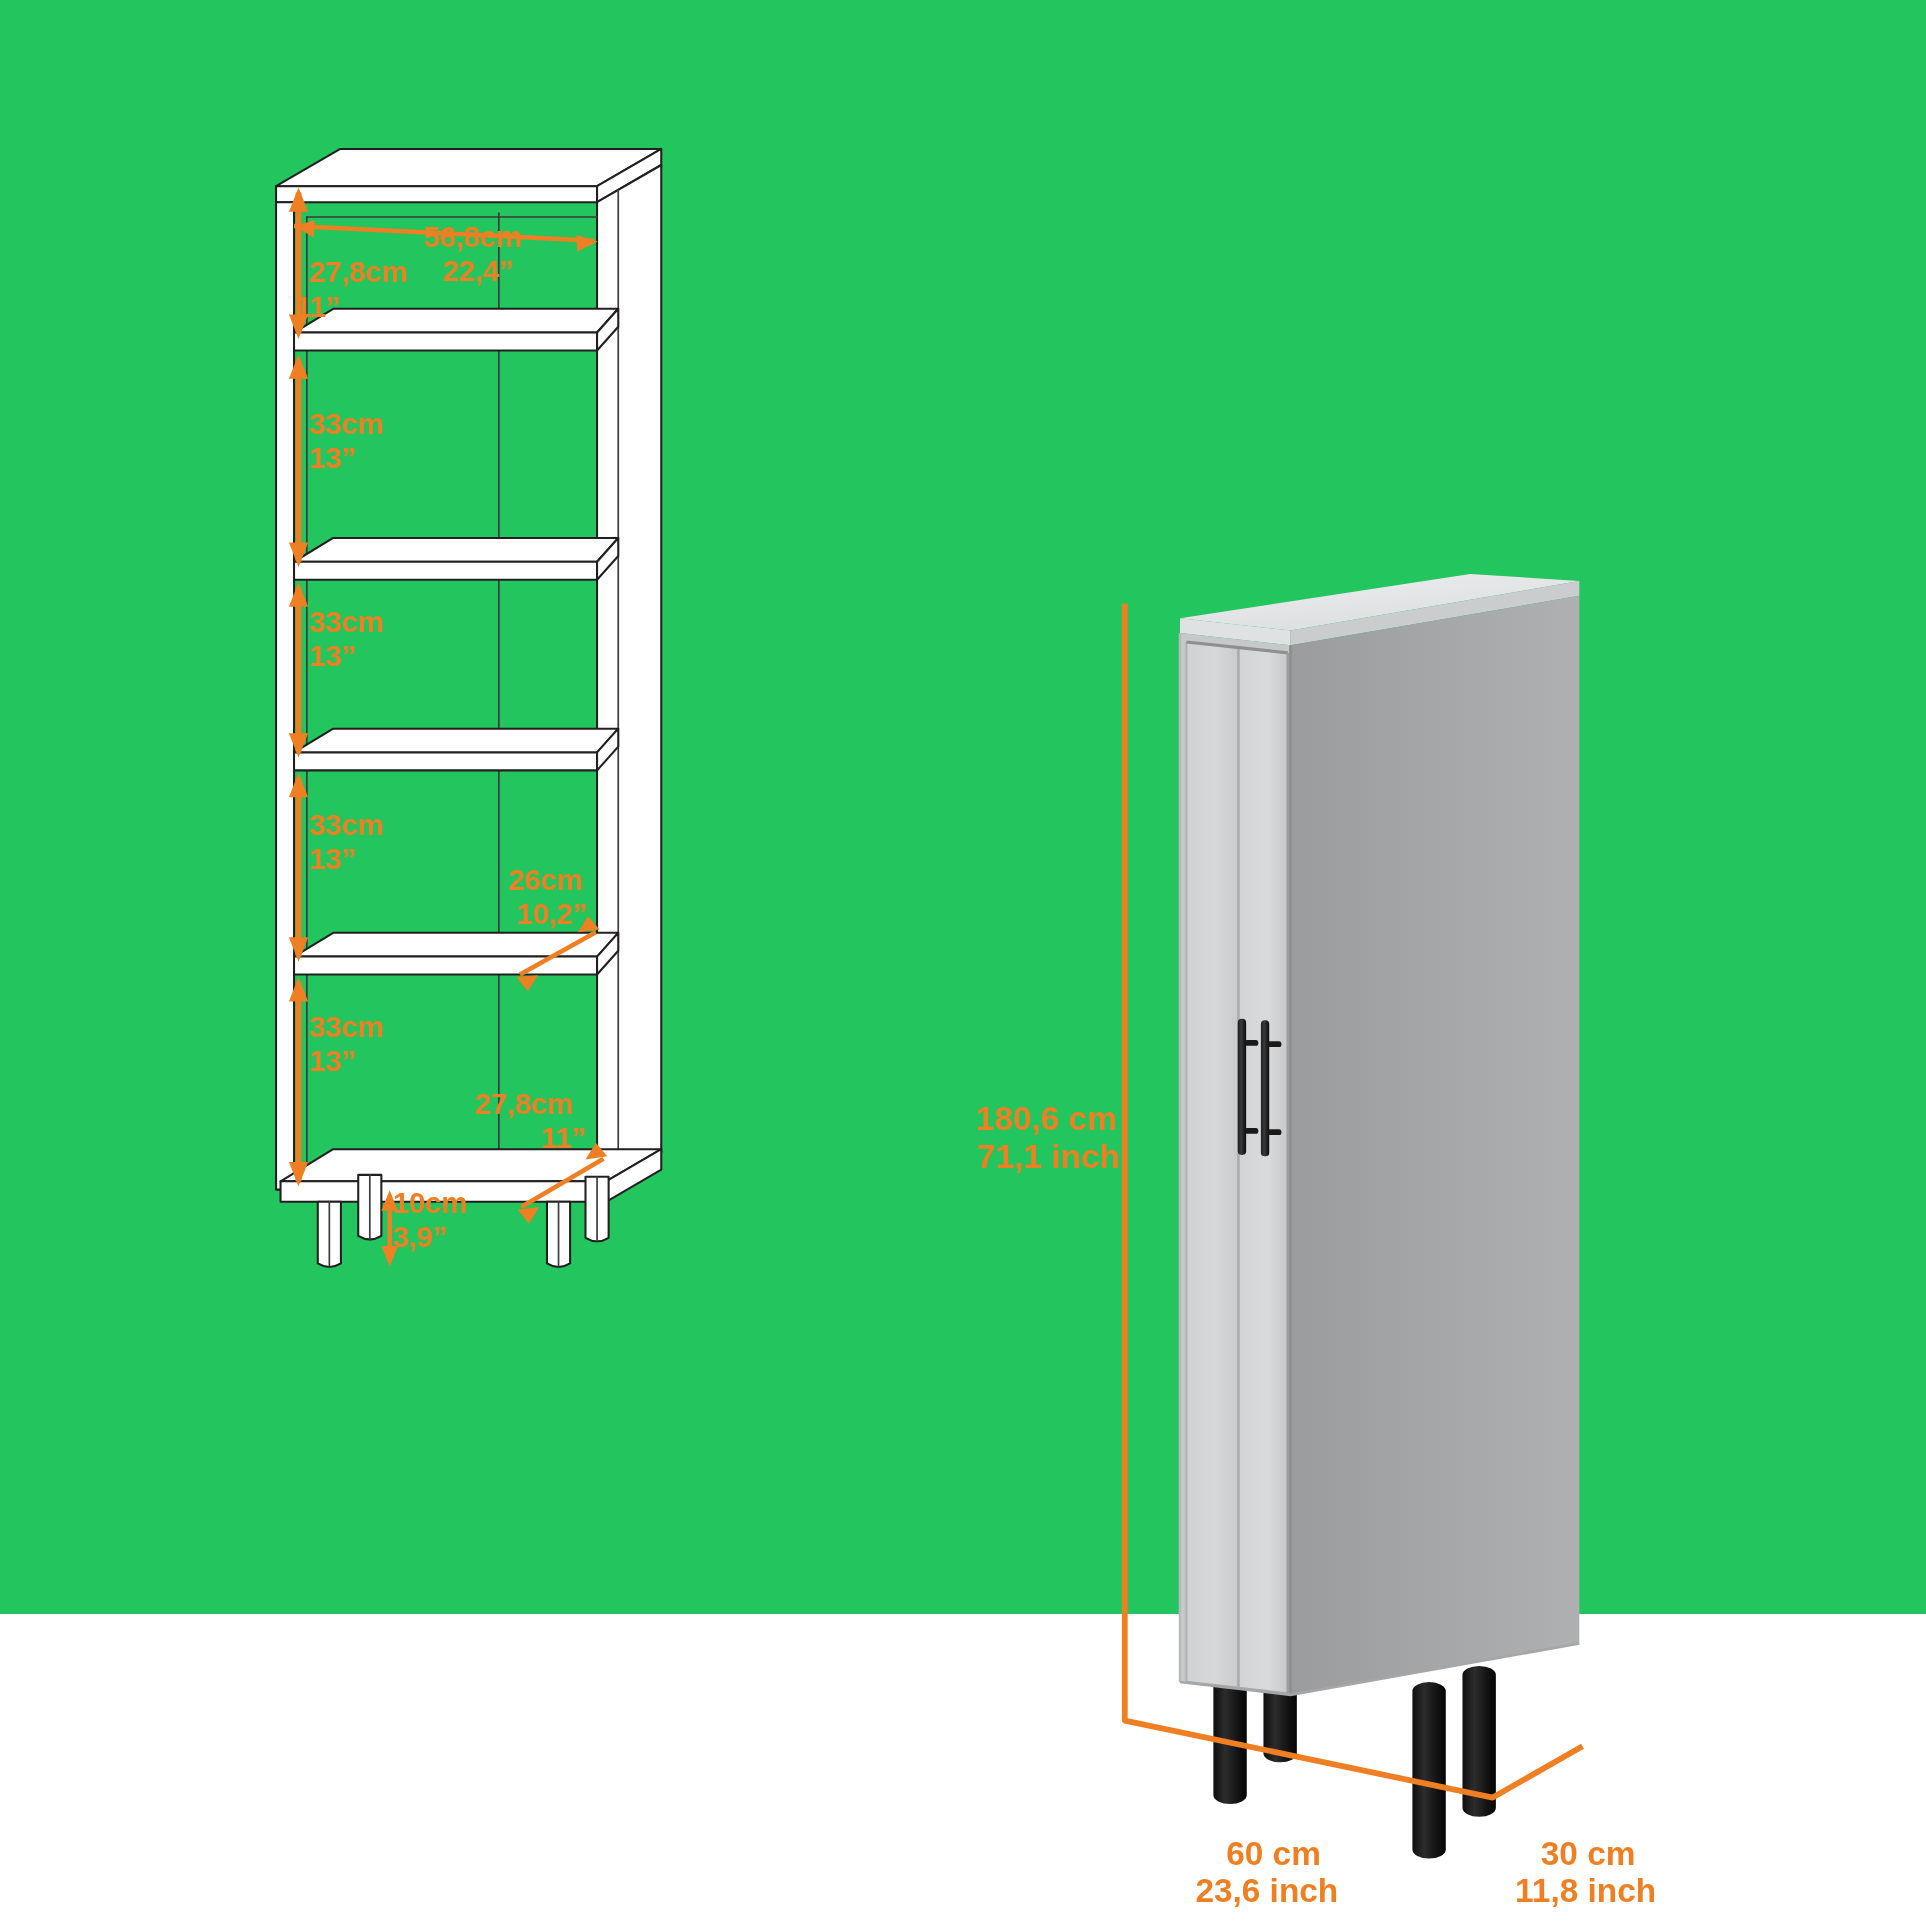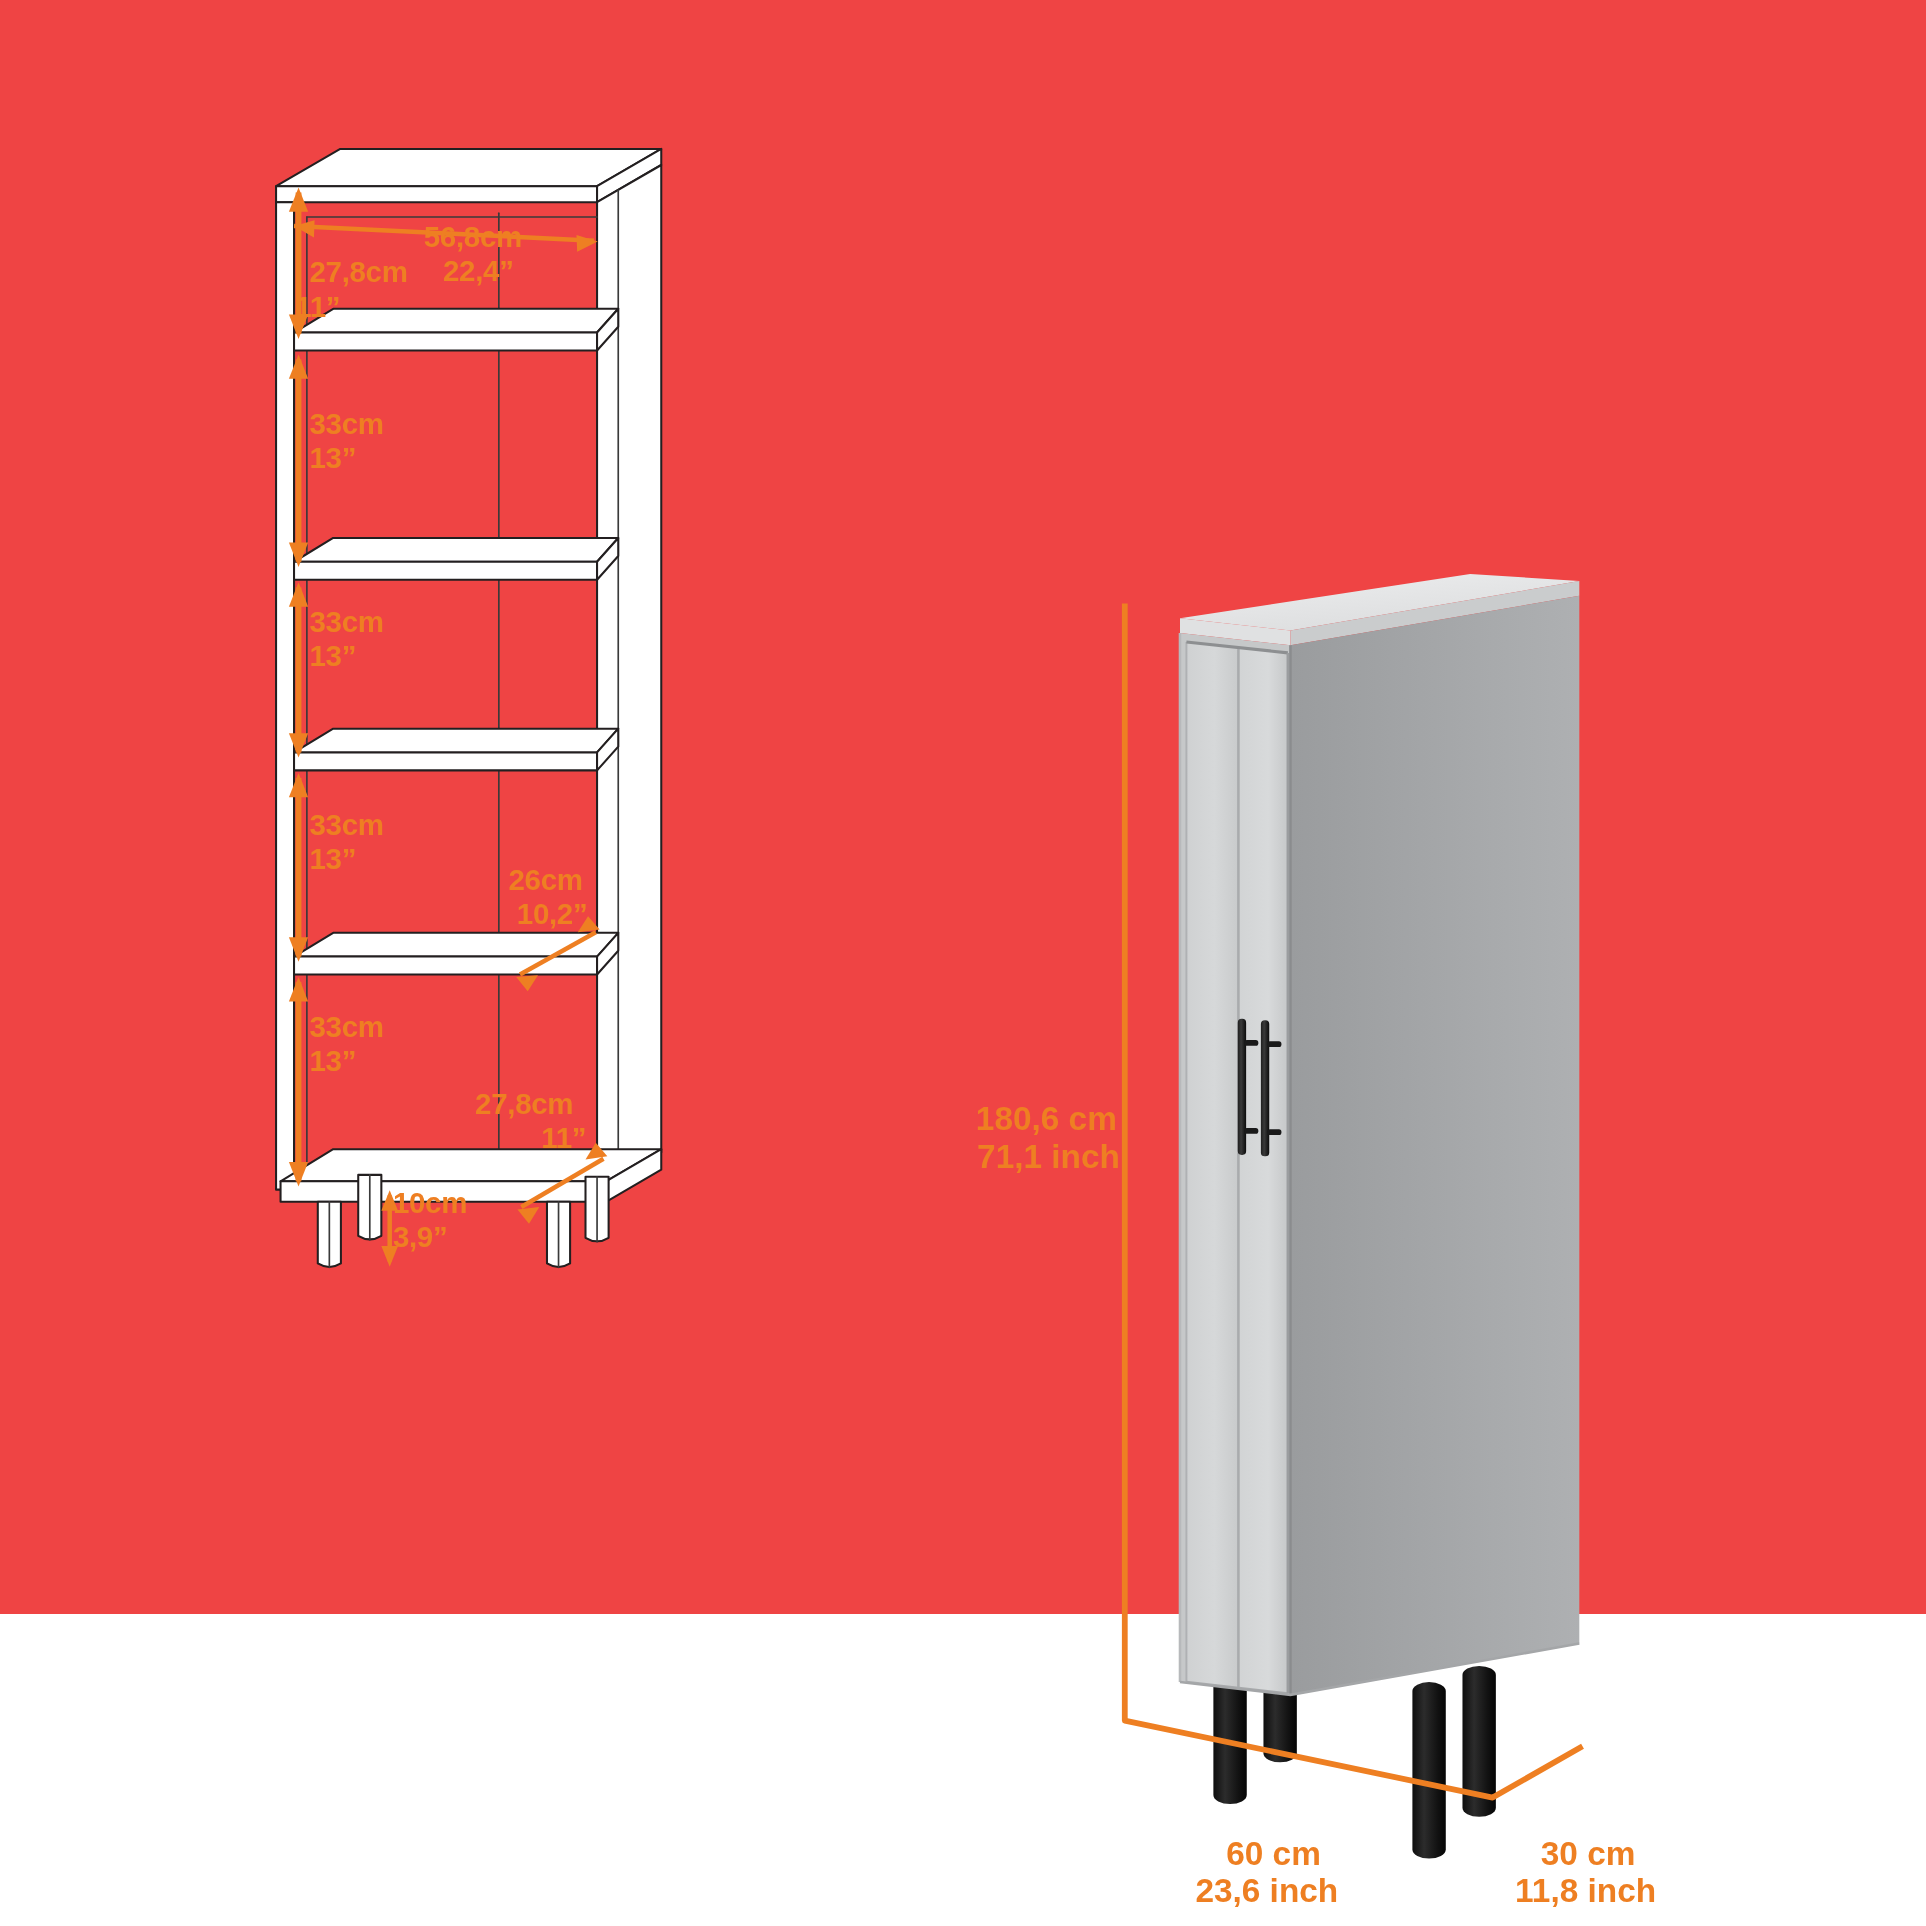--- a/index.html
+++ b/index.html
@@ -13,21 +13,21 @@
     height: 1926px;
     font-family: "Liberation Sans", sans-serif;
     overflow: hidden;
     position: relative;
   }
   #stage {
     position: absolute;
     left: 0; top: 0;
     width: 1926px;
     height: 1614px;
-    background: #ef4444;
+    background: #22c55e;
   }
   svg.layer {
     position: absolute;
     left: 0; top: 0;
     width: 1926px;
     height: 1926px;
     overflow: visible;
   }
   .dim-text {
     fill: #EE7F22;

